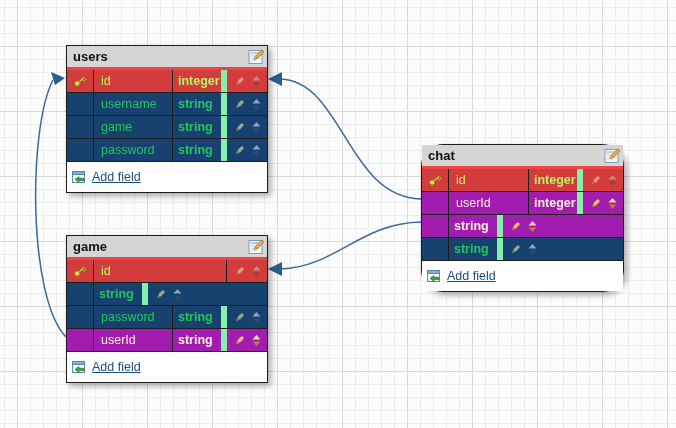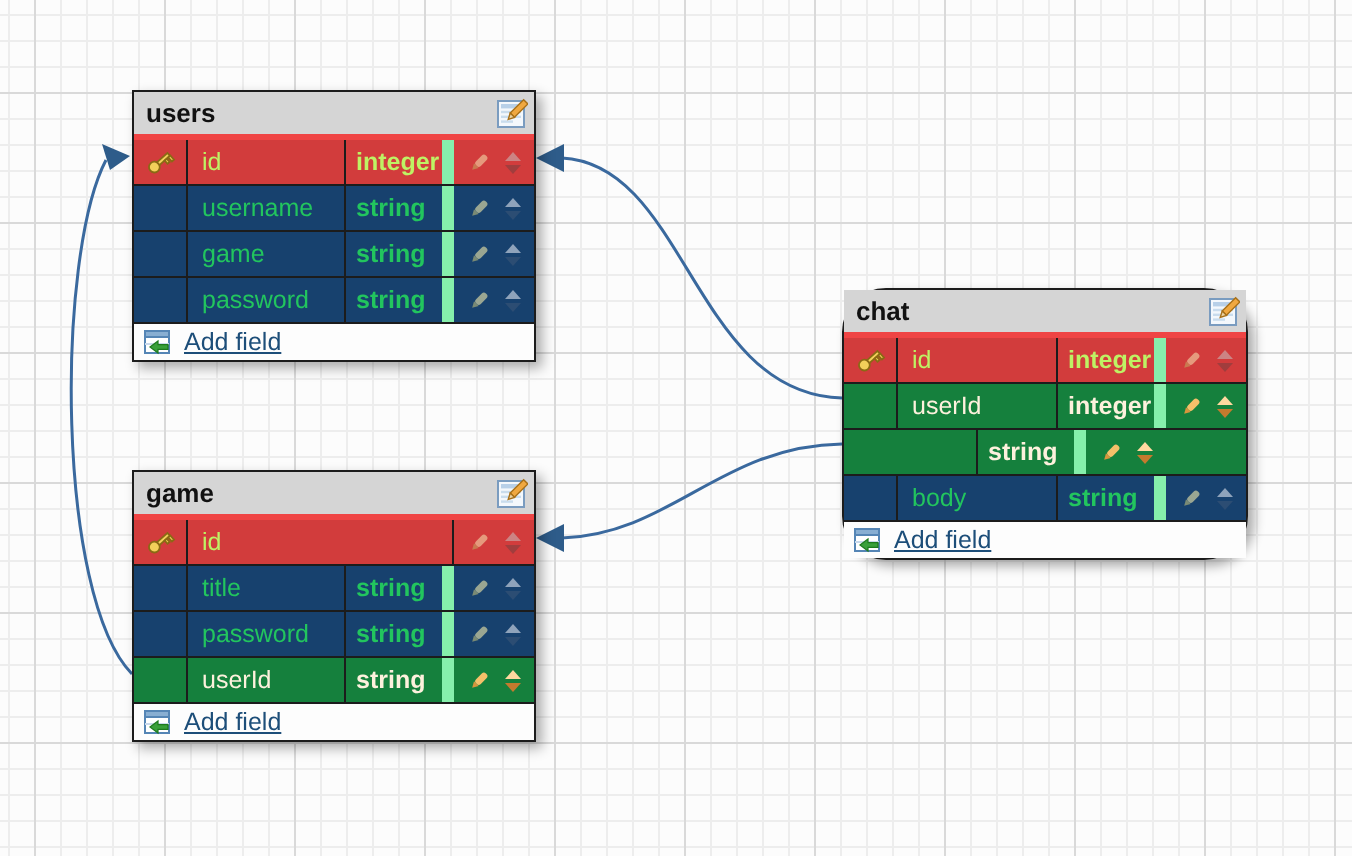--- a/index.html
+++ b/index.html
@@ -25,27 +25,27 @@
   }
   .thead{
     height:21px;background:#d5d5d5;border-bottom:3px solid #ef4444;
     display:flex;align-items:center;justify-content:space-between;
     padding:0 3px 0 6px;font-size:13px;font-weight:bold;color:#111;
     cursor:move;
   }
   .row{display:flex;height:23px;box-sizing:border-box;border-bottom:1px solid #1c1c1c;font-size:12.5px;}
   .row.pk{background:#d23c3c;color:#bef264;}
   .row.normal{background:#17416e;color:#22c55e;}
-  .row.fk{background:#15803d;color:#fdf1dd;justify-content:center;}
+  .row.fk{background:#a21caf;color:#fdf1dd;}
   .cell{display:flex;align-items:center;box-sizing:border-box;}
   .cell-key{width:27px;border-right:1px solid #1c1c1c;justify-content:center;}
   .cell-name{flex:1;border-right:1px solid #1c1c1c;padding-left:7px;}
   .cell-type{width:54px;border-right:6px solid #86efac;padding-left:5px;font-weight:bold;}
   .cell-ctrl{width:40px;justify-content:space-evenly;}
-  .tfoot{height:18px;display:flex;align-items:center;gap:5px;padding-left:5px;background:#fdfdfd;}
+  .tfoot{height:30px;display:flex;align-items:center;gap:5px;padding-left:5px;background:#fdfdfd;}
   .addlink{font-size:12.5px;color:#1d4e79;text-decoration:underline;cursor:pointer;}
 
   
   .pk .pencil-body{fill:#e59a7d}.pk .pencil-tip{fill:#c97a50}
   .normal .pencil-body{fill:#9aa692}.normal .pencil-tip{fill:#7a8a74}
   .fk .pencil-body{fill:#f5c06a}.fk .pencil-tip{fill:#d8953c}
   .pk .arr-up{fill:#cc8484}.pk .arr-down{fill:#a13d3d}
   .normal .arr-up{fill:#8fa3bb}.normal .arr-down{fill:#2c4d73}
   .fk .arr-up{fill:#ffd9a0}.fk .arr-down{fill:#c47a2e}
   .ico{cursor:pointer;}
@@ -213,21 +213,20 @@
           </svg>
         <svg class="ico" width="9" height="13" viewBox="0 0 9 13">
             <polygon class="arr-up" points="4.5,1 8.5,5.5 0.5,5.5"></polygon>
             <polygon class="arr-down" points="0.5,7.5 8.5,7.5 4.5,12"></polygon>
           </svg>
       </div>
     </div>
 
     <div class="row normal">
       <div class="cell cell-key"></div>
-      <div class="cell cell-name">title</div>
       <div class="cell cell-type">string</div>
       <div class="cell cell-ctrl">
         <svg class="ico" width="13" height="13" viewBox="0 0 14 14">
             <g transform="rotate(45 7 7)">
               <rect class="pencil-body" x="5.2" y="1.5" width="3.6" height="7.5" rx="1.6"></rect>
               <polygon class="pencil-tip" points="5.2,9 8.8,9 7,12.2"></polygon>
             </g>
           </svg>
         <svg class="ico" width="9" height="13" viewBox="0 0 9 13">
             <polygon class="arr-up" points="4.5,1 8.5,5.5 0.5,5.5"></polygon>
@@ -356,21 +355,20 @@
           </svg>
         <svg class="ico" width="9" height="13" viewBox="0 0 9 13">
             <polygon class="arr-up" points="4.5,1 8.5,5.5 0.5,5.5"></polygon>
             <polygon class="arr-down" points="0.5,7.5 8.5,7.5 4.5,12"></polygon>
           </svg>
       </div>
     </div>
 
     <div class="row normal">
       <div class="cell cell-key"></div>
-      <div class="cell cell-name">body</div>
       <div class="cell cell-type">string</div>
       <div class="cell cell-ctrl">
         <svg class="ico" width="13" height="13" viewBox="0 0 14 14">
             <g transform="rotate(45 7 7)">
               <rect class="pencil-body" x="5.2" y="1.5" width="3.6" height="7.5" rx="1.6"></rect>
               <polygon class="pencil-tip" points="5.2,9 8.8,9 7,12.2"></polygon>
             </g>
           </svg>
         <svg class="ico" width="9" height="13" viewBox="0 0 9 13">
             <polygon class="arr-up" points="4.5,1 8.5,5.5 0.5,5.5"></polygon>

